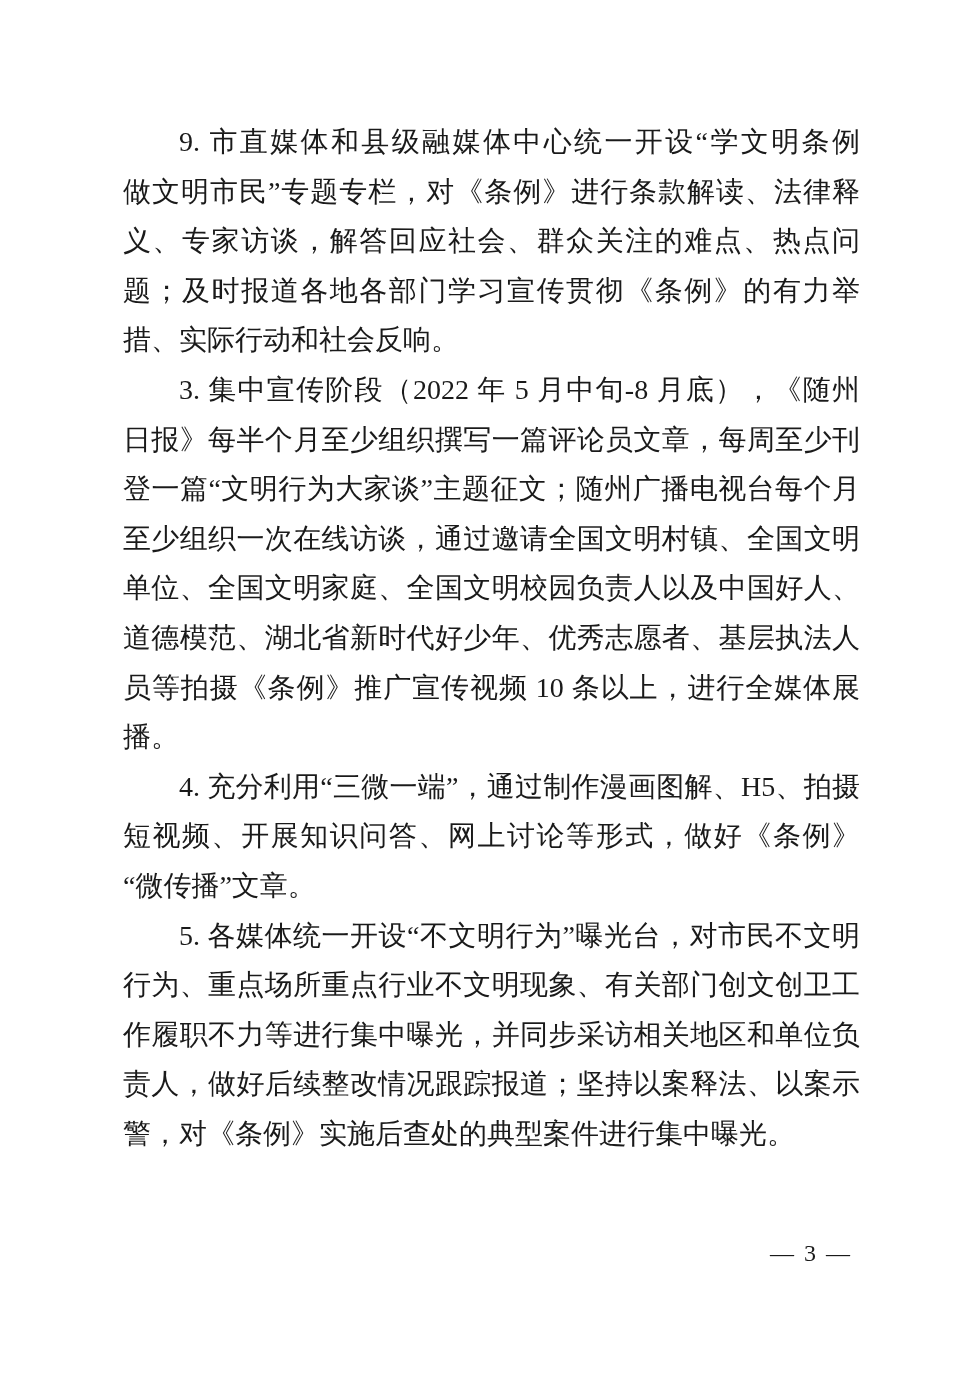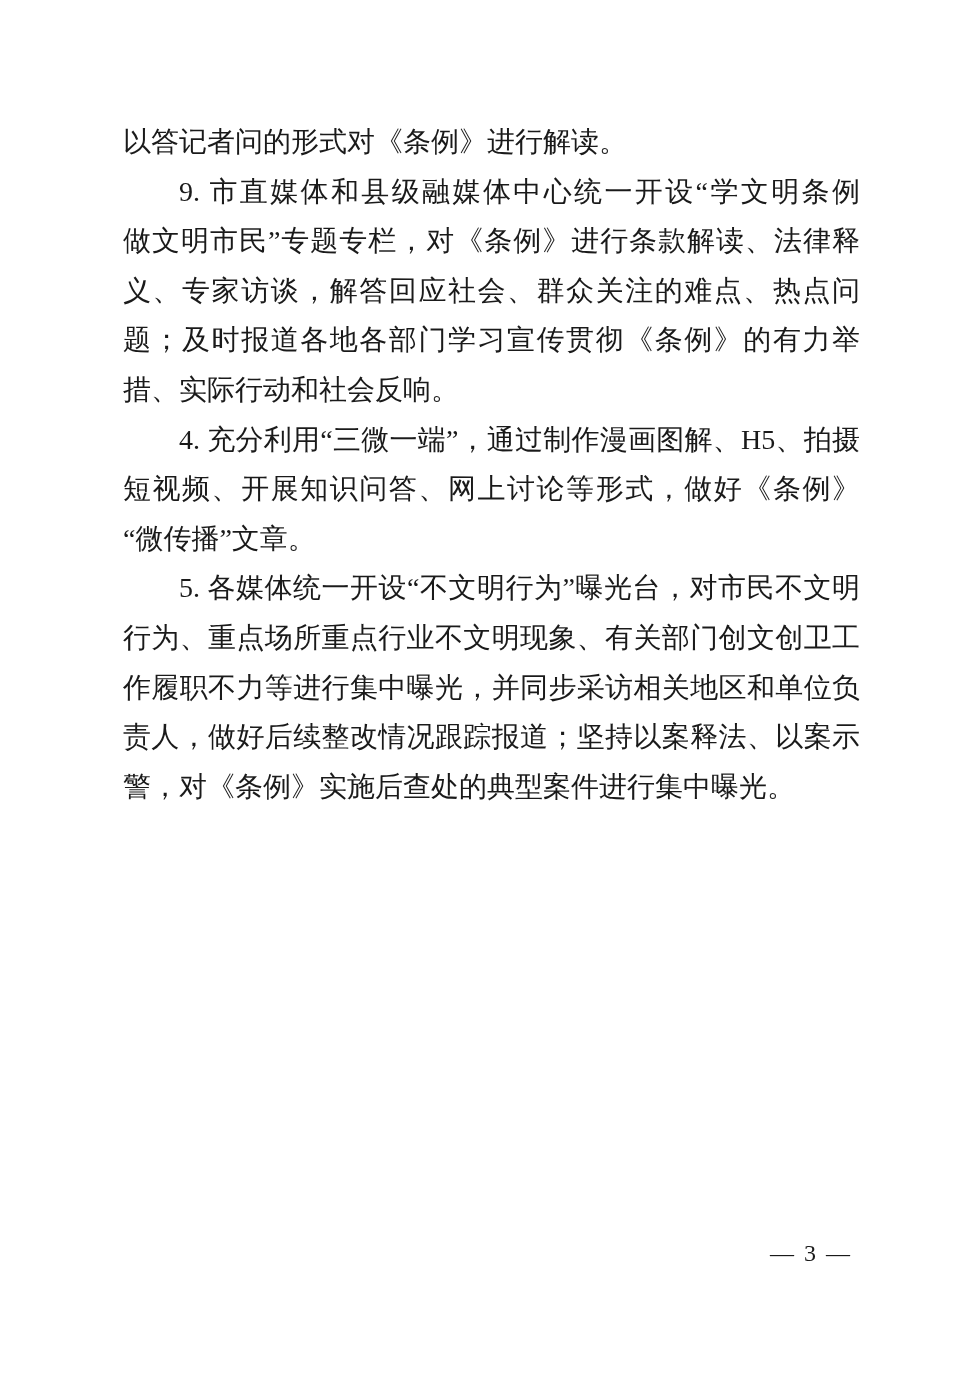--- a/index.html
+++ b/index.html
@@ -47,19 +47,19 @@
     line-height: 30px;
     letter-spacing: 2px;
     color: #1a1a1a;
   }
 </style>
 </head>
 <body>
 
 <div class="page">
   <div class="text-block">
-    <p class="para no-indent">以答记者问的形式对《条例》进行解读。</p>
     <p class="para">9. 市直媒体和县级融媒体中心统一开设“学文明条例　做文明市民”专题专栏，对《条例》进行条款解读、法律释义、专家访谈，解答回应社会、群众关注的难点、热点问题；及时报道各地各部门学习宣传贯彻《条例》的有力举措、实际行动和社会反响。</p>
+    <p class="para">3. 集中宣传阶段（2022 年 5 月中旬-8 月底），《随州日报》每半个月至少组织撰写一篇评论员文章，每周至少刊登一篇“文明行为大家谈”主题征文；随州广播电视台每个月至少组织一次在线访谈，通过邀请全国文明村镇、全国文明单位、全国文明家庭、全国文明校园负责人以及中国好人、道德模范、湖北省新时代好少年、优秀志愿者、基层执法人员等拍摄《条例》推广宣传视频 10 条以上，进行全媒体展播。</p>
     <p class="para">4. 充分利用“三微一端”，通过制作漫画图解、H5、拍摄短视频、开展知识问答、网上讨论等形式，做好《条例》“微传播”文章。</p>
     <p class="para">5. 各媒体统一开设“不文明行为”曝光台，对市民不文明行为、重点场所重点行业不文明现象、有关部门创文创卫工作履职不力等进行集中曝光，并同步采访相关地区和单位负责人，做好后续整改情况跟踪报道；坚持以案释法、以案示警，对《条例》实施后查处的典型案件进行集中曝光。</p>
   </div>
   <div class="page-number">— 3 —</div>
 </div>
 
 </body></html>

